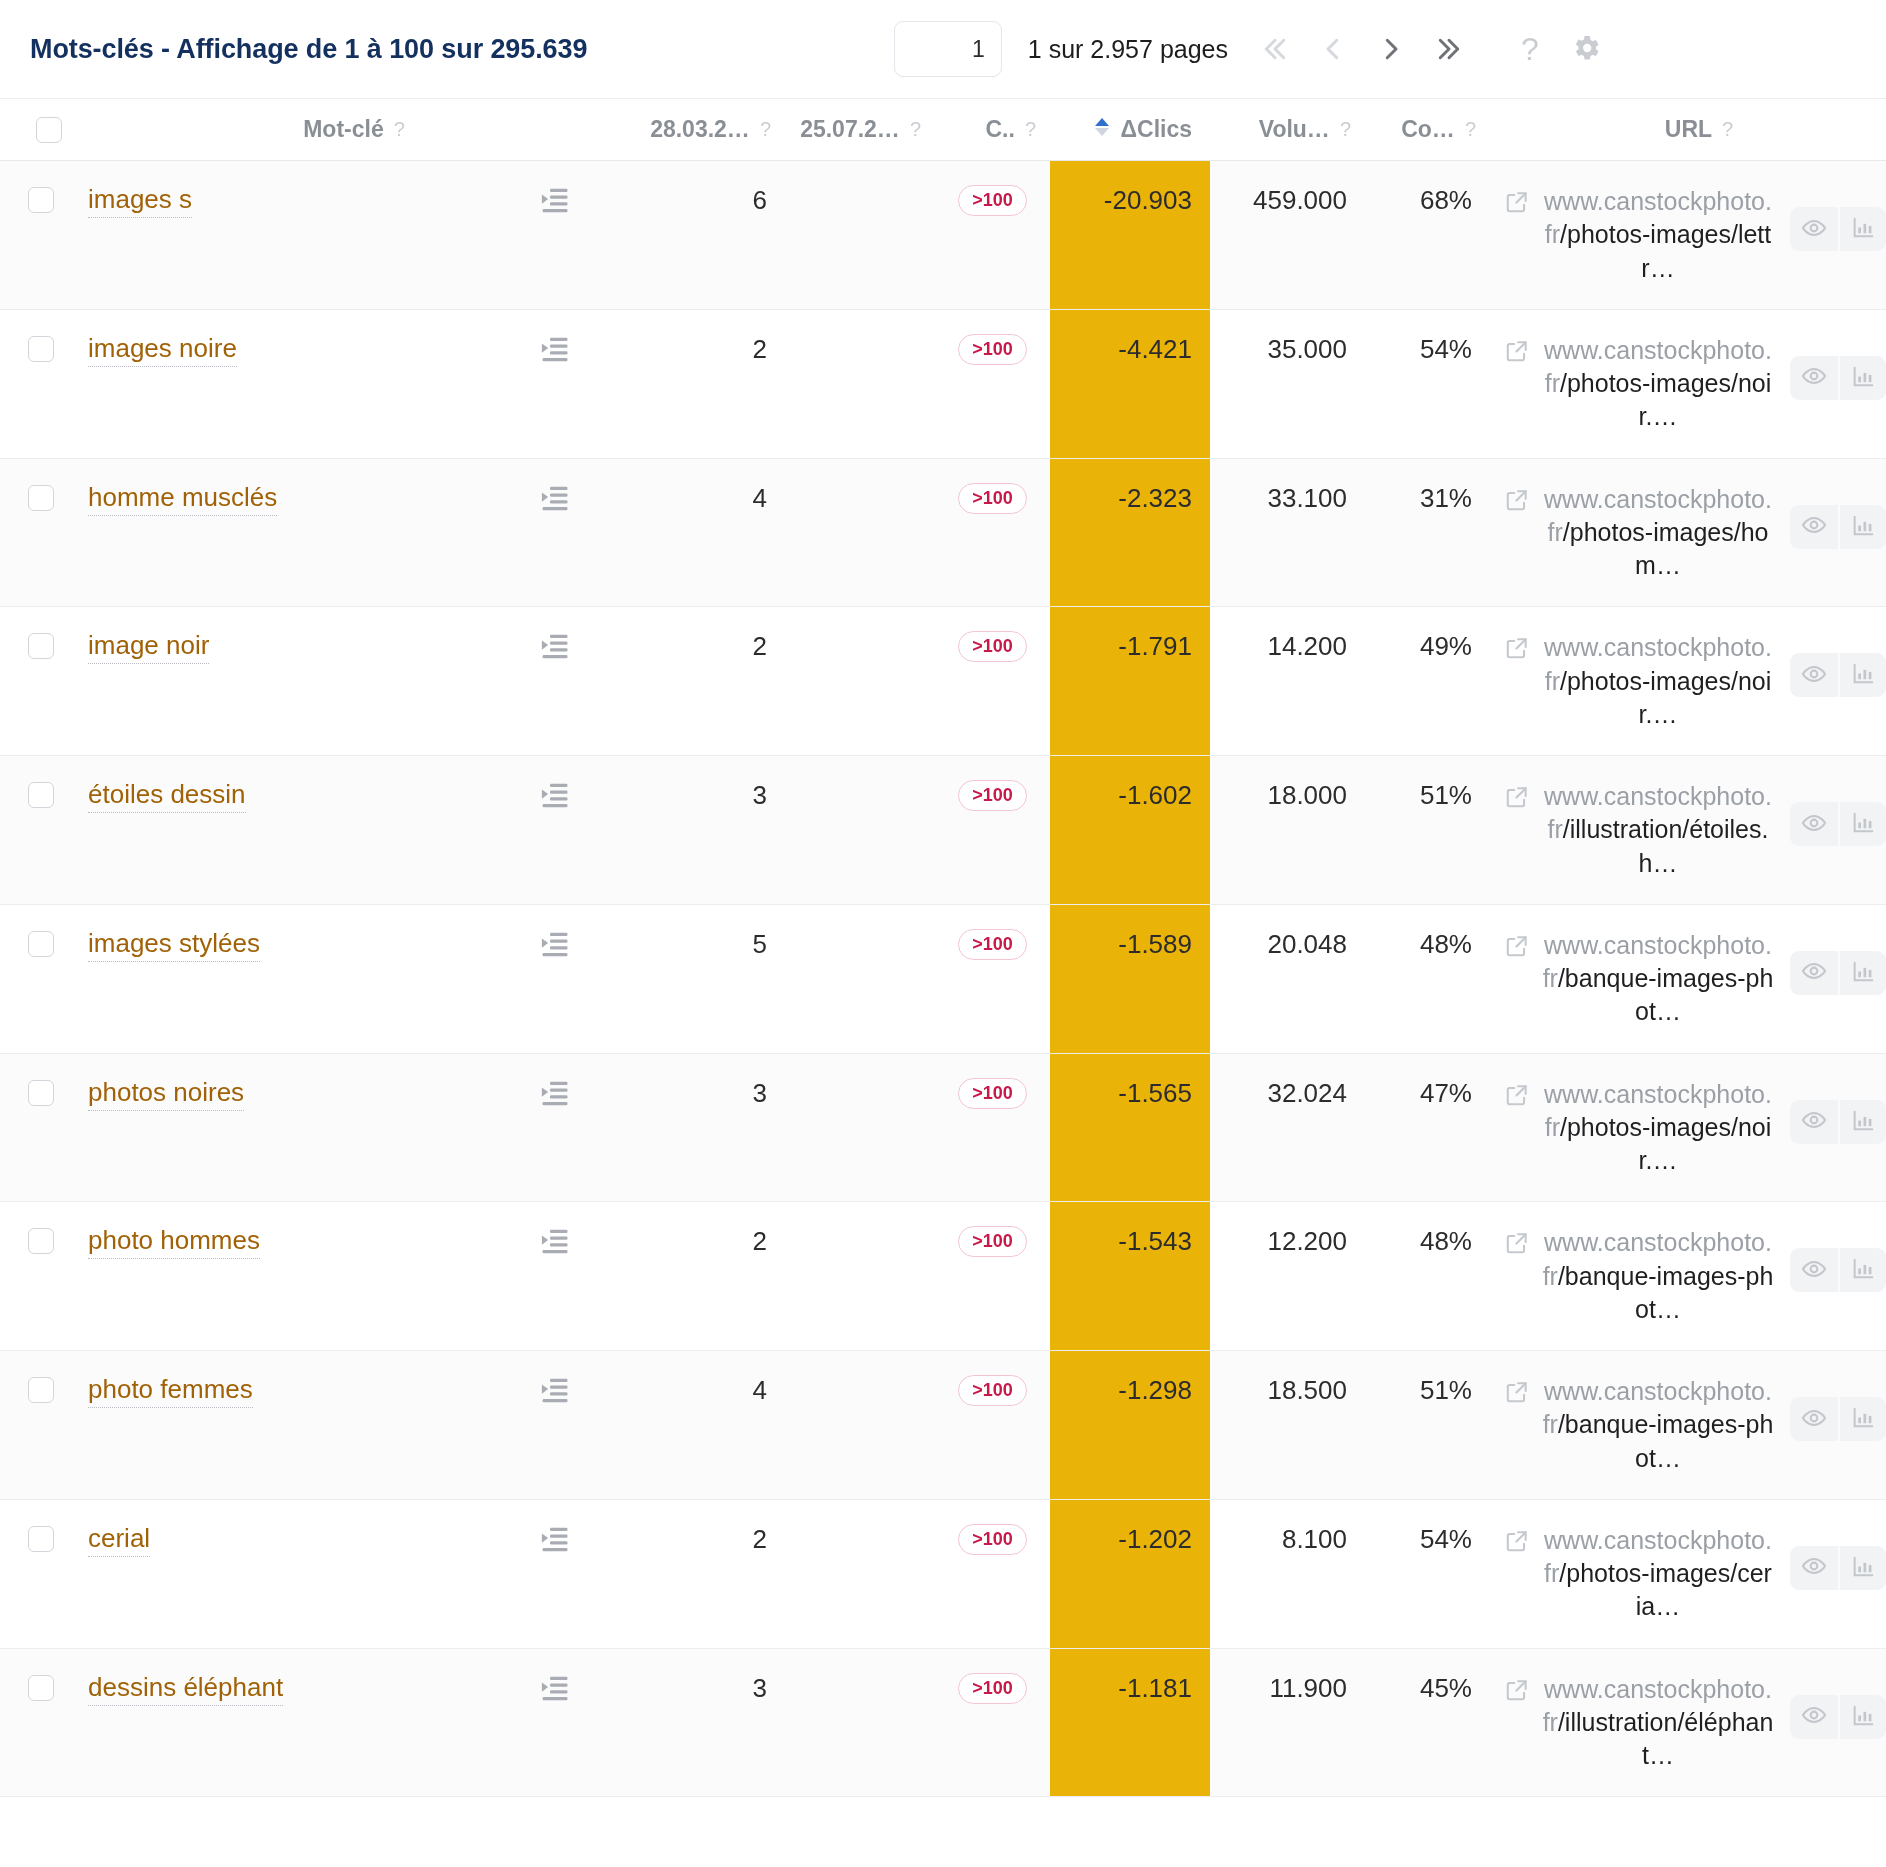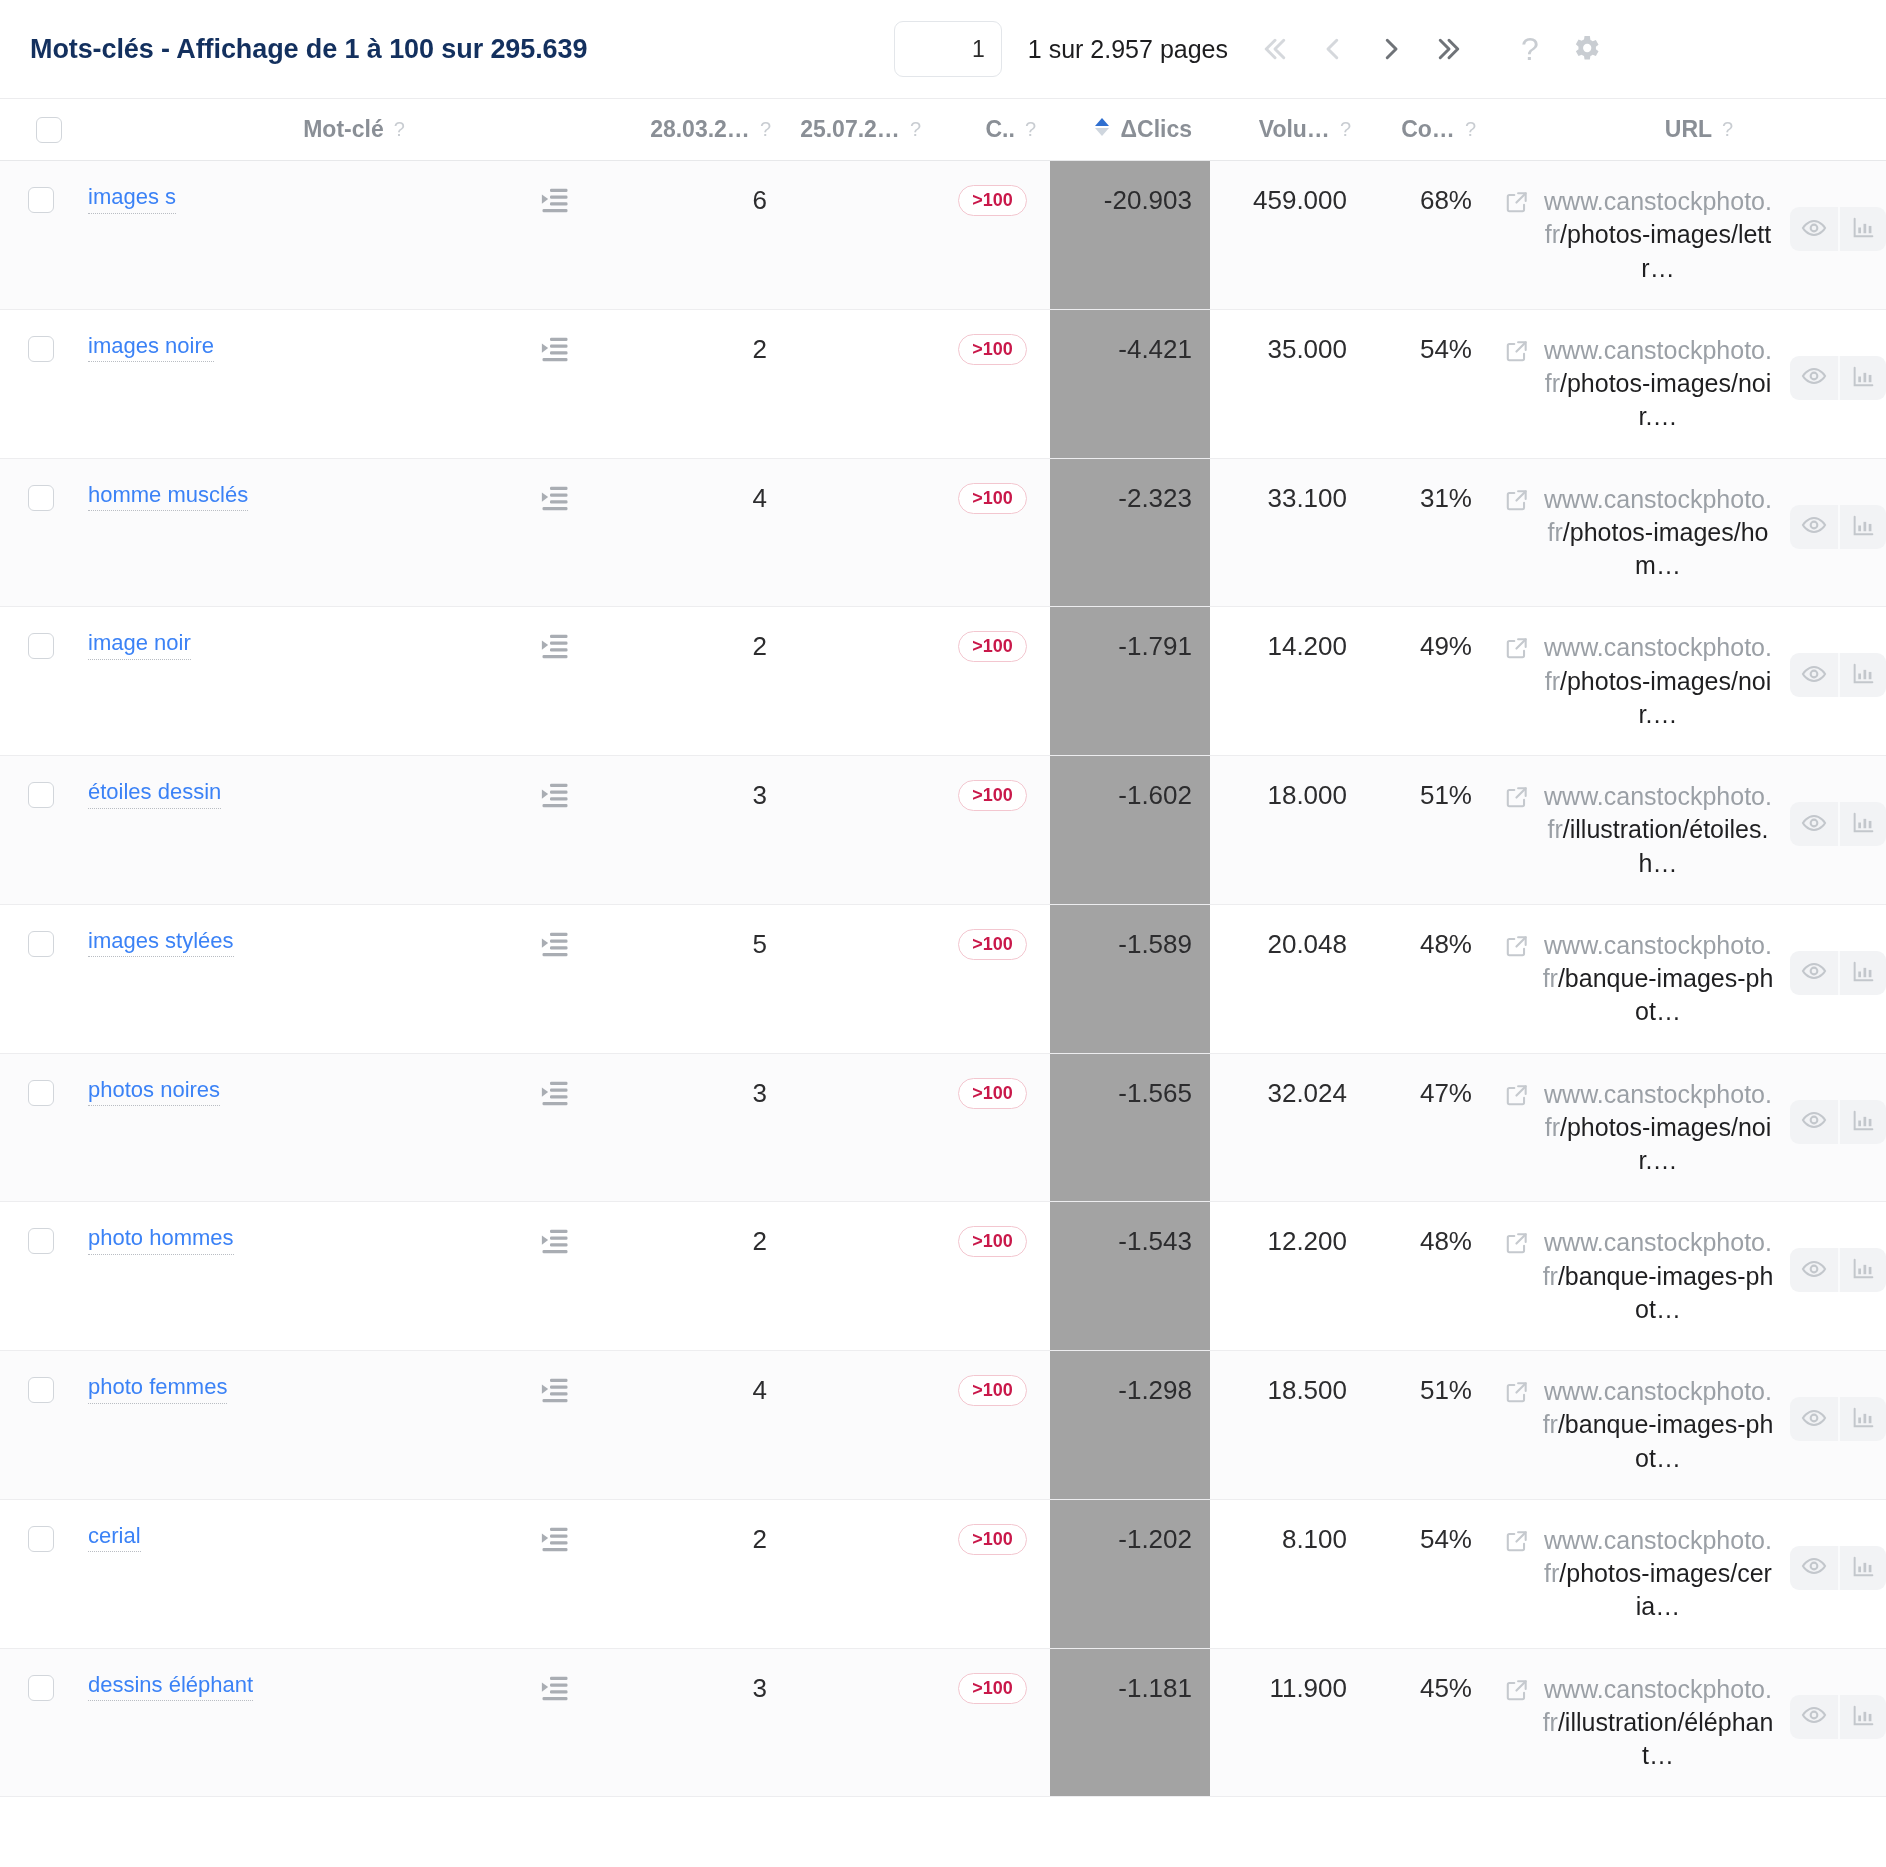--- a/index.html
+++ b/index.html
@@ -175,37 +175,37 @@
     min-height: 78px;
     box-sizing: border-box;
   }
   .cell.num {
     justify-content: flex-end;
     padding-right: 18px;
     font-size: 26px;
     color: #2c2c2e;
   }
   .cell.center { justify-content: center; }
-  td.deltacol { background: #a3a3a3; }
+  td.deltacol { background: #eab308; }
 
   .checkbox {
     width: 26px;
     height: 26px;
     border: 1.6px solid #d2d6db;
     border-radius: 6px;
     background: #fff;
     margin: 26px 0 0 28px;
     display: block;
     cursor: pointer;
     box-sizing: border-box;
   }
 
   .kw-text {
-    font-size: 22px;
-    color: #3b82f6;
+    font-size: 26px;
+    color: #a16207;
     border-bottom: 1.5px dotted #b9bdc3;
     padding-bottom: 3px;
     line-height: 1.12;
     cursor: pointer;
     display: inline-block;
   }
   .kw-cell { padding-left: 18px; }
 
   .badge {
     display: inline-block;

